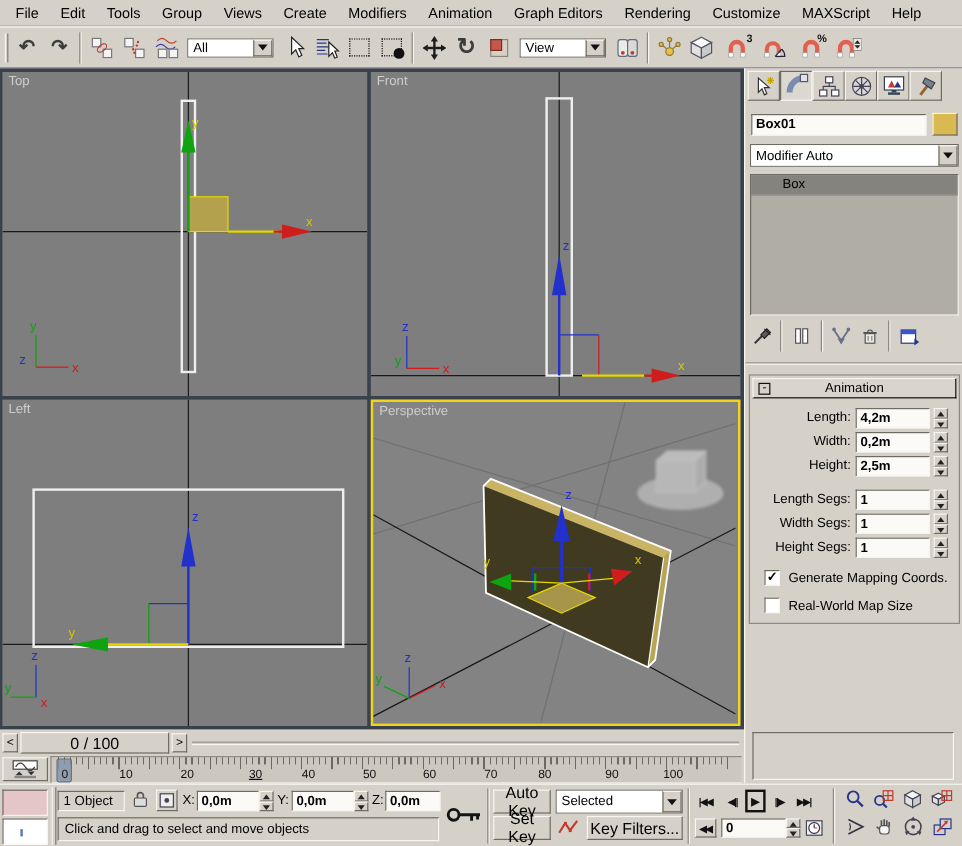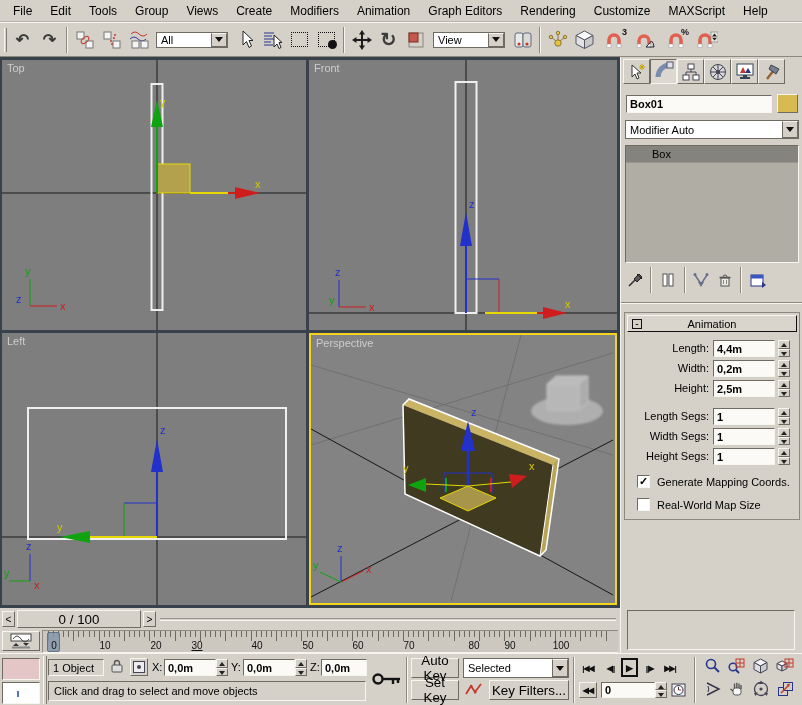--- a/index.html
+++ b/index.html
@@ -477,21 +477,21 @@
 
     <div class="roll">
       <div class="roll-hdr">
         <span class="roll-minus">-</span>
         <span>Animation</span>
       </div>
 
       <div class="prow" style="top:27px;">
         <span class="plabel">Length:</span>
         <div class="pfield fieldw">
-            <span>4,4m</span>
+            <span>4,2m</span>
           </div>
         <span class="spin" style="left:153px;">
             <b class="up"></b>
             <b class="dn"></b>
           </span>
       </div>
       <div class="prow" style="top:47px;">
         <span class="plabel">Width:</span>
         <div class="pfield fieldw">
             <span>0,2m</span>
@@ -575,26 +575,26 @@
           <rect x="2" y="13.5" width="18" height="2" fill="#888"></rect>
         </svg>
       </button>
     <div class="ruler">
       <div class="abs" style="left:5px;top:0;width:560px;height:6px;background:repeating-linear-gradient(90deg,#6c6961 0 1px,transparent 1px 5.07px);"></div>
       <div class="abs" style="left:5px;top:0;width:560px;height:10px;background:repeating-linear-gradient(90deg,#6c6961 0 1px,transparent 1px 25.35px);"></div>
       <div class="abs" style="left:4px;top:1px;width:13px;height:20px;background:#8094ac;border:1px solid #4f6078;border-radius:2px;opacity:.8;"></div>
       <span class="rn" style="left:1px;">0</span>
       <span class="rn" style="left:52px;">10</span>
       <span class="rn" style="left:103px;">20</span>
-      <span class="rn" style="left:144px;text-decoration:underline;">30</span>
+      <span class="rn" style="left:160px;text-decoration:underline;">30</span>
       <span class="rn" style="left:204px;">40</span>
       <span class="rn" style="left:255px;">50</span>
       <span class="rn" style="left:305px;">60</span>
       <span class="rn" style="left:356px;">70</span>
-      <span class="rn" style="left:421px;">80</span>
+      <span class="rn" style="left:401px;">80</span>
       <span class="rn" style="left:457px;">90</span>
       <span class="rn" style="left:508px;">100</span>
     </div>
   </div>
 
   <div id="statusbar">
     <div class="abs sunk" style="left:2px;top:4px;width:38px;height:22px;background:#e5c6c6;"></div>
     <div class="abs sunk" style="left:2px;top:28px;width:38px;height:22px;background:#ffffff;">
         <span style="display:block;margin:8px 0 0 14px;width:2px;height:6px;background:#4f77c8;"></span>
       </div>

